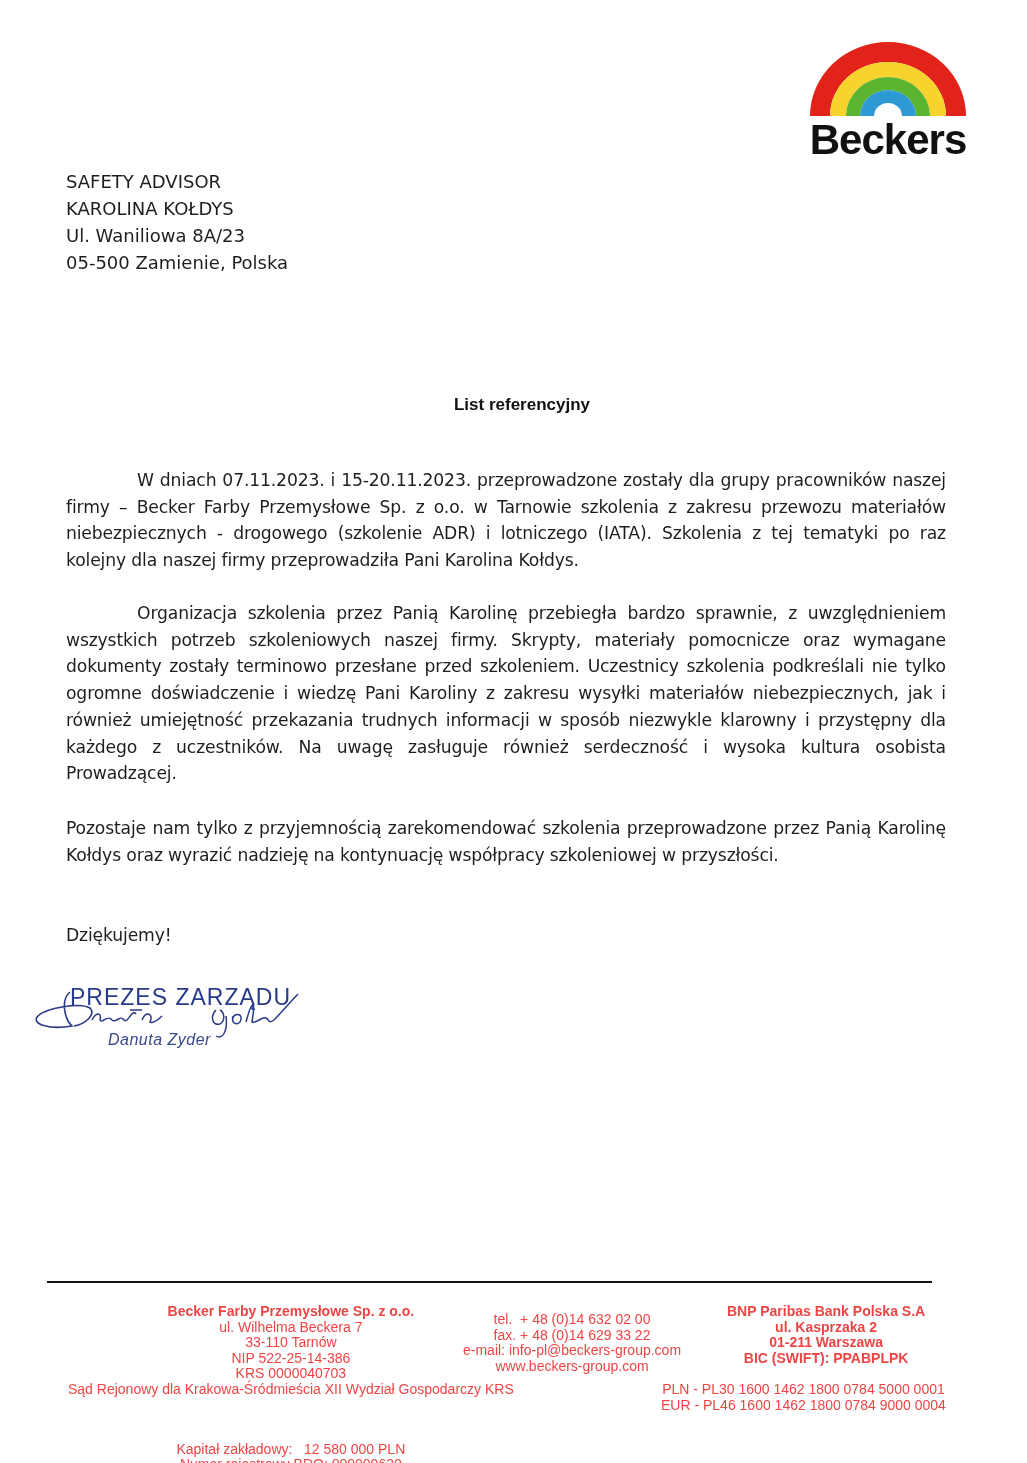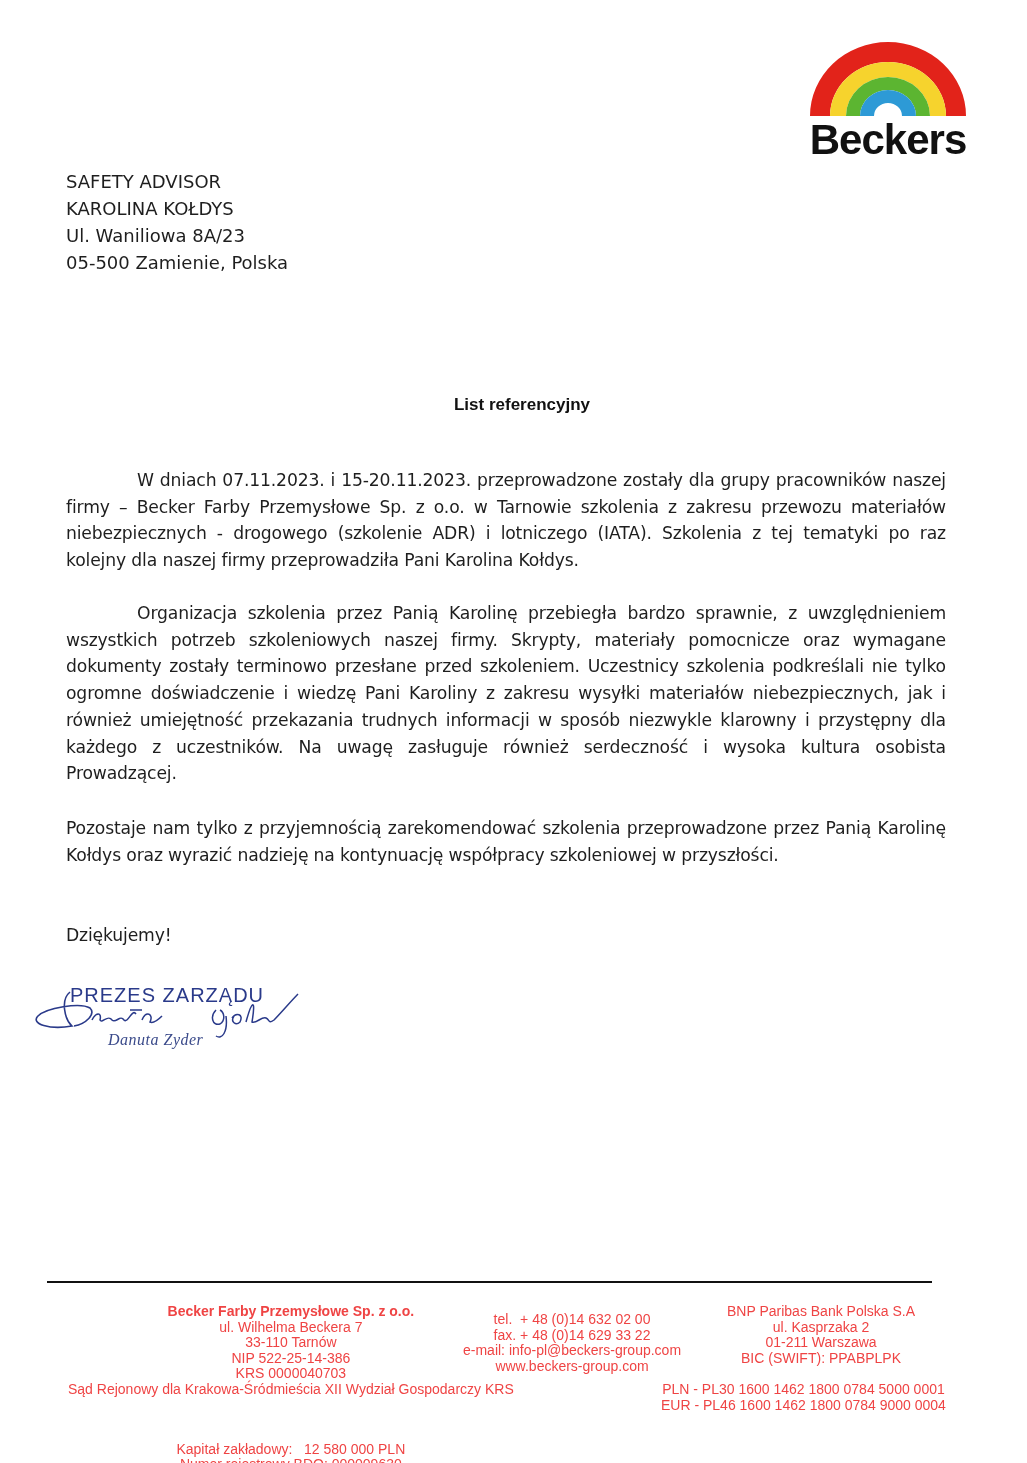--- a/index.html
+++ b/index.html
@@ -78,29 +78,29 @@
       left: 30px;
       top: 980px;
       width: 300px;
       height: 80px;
     }
     .sig-title {
       position: absolute;
       left: 40px;
       top: 4px;
       font-family: "Liberation Sans", sans-serif;
-      font-size: 20px;
+      font-size: 23px;
       letter-spacing: 1px;
       color: #2a3a8a;
     }
     .sig-name {
       position: absolute;
       left: 78px;
       top: 51px;
-      font-family: Liberation Serif, serif;
+      font-family: Liberation Sans, sans-serif;
       font-style: italic;
       font-size: 16px;
       color: #3a4a8a;
       letter-spacing: 0.5px;
     }
     .sig-scribble {
       position: absolute;
       left: 0;
       top: 0;
     }
@@ -117,21 +117,21 @@
       font-size: 14px;
       line-height: 15.6px;
       color: #ef4444;
       position: absolute;
       white-space: nowrap;
       text-align: center;
     }
     .footer-company { left: 68px; top: 1304px; }
     .footer-company .bold { font-weight: bold; }
     .footer-contact { left: 463px; top: 1304px; }
-    .footer-bank { left: 727px; top: 1304px; }
+    .footer-bank { left: 727px; top: 1304px; font-weight: bold; }
     .footer-accounts { left: 661px; top: 1382px; }
   </style>
 </head>
 <body>
 
 <div class="logo">
   <svg width="164" height="80" viewBox="0 0 164 80">
     <path d="M4 78 A78 74 0 0 1 160 78 L140 78 A58 54 0 0 0 24 78 Z" fill="#e2231a"></path>
     <path d="M24 78 A58 54 0 0 1 140 78 L124 78 A42 39 0 0 0 40 78 Z" fill="#f6d32d"></path>
     <path d="M40 78 A42 39 0 0 1 124 78 L110 78 A28 26 0 0 0 54 78 Z" fill="#5cb531"></path>

